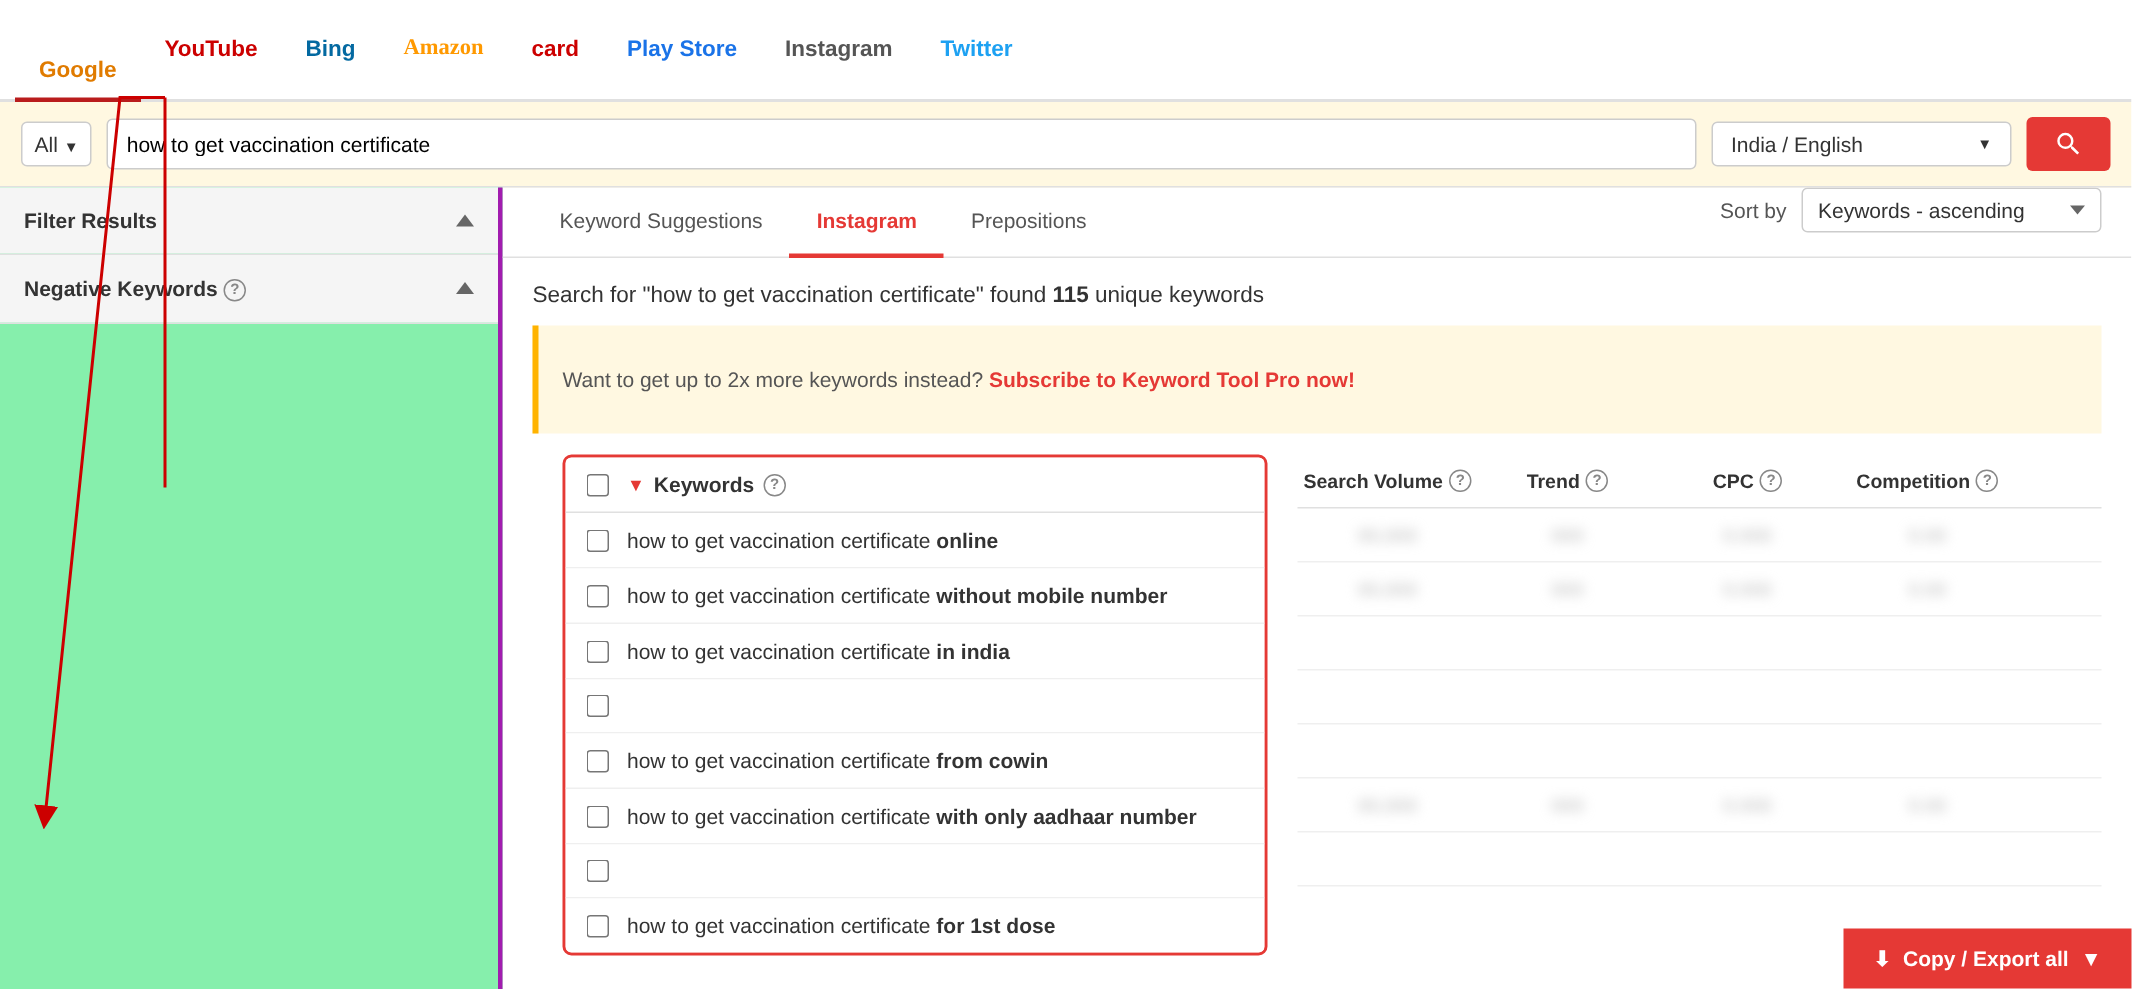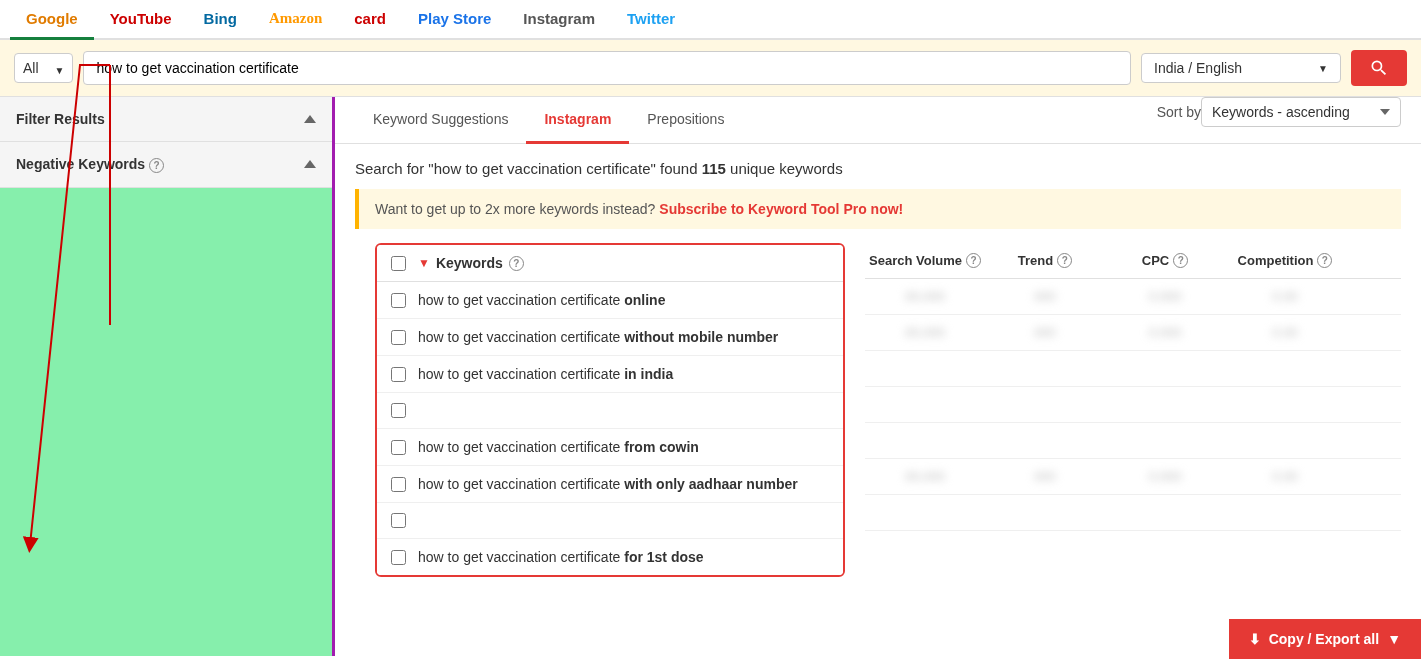--- a/index.html
+++ b/index.html
@@ -21,21 +21,22 @@
       color: #e07b00;
       border-bottom: 3px solid transparent;
       margin-bottom: -2px;
     }
     .top-nav .tab.active {
       color: #e07b00;
       border-bottom: 3px solid #e07b00;
     }
     .top-nav .tab:first-child {
       color: #e07b00;
-      border-bottom: 3px solid #15803d;
+      border-bottom: 3px solid #b91c1c;
+      margin-top: 28px;
     }
     .top-nav .tab:nth-child(2) { color: #cc0000; }
     .top-nav .tab:nth-child(3) { color: #1a73e8; }
     .top-nav .tab:nth-child(4) { color: #ff9900; font-family: Liberation Serif, serif; }
     .top-nav .tab:nth-child(5) { color: #cc0000; }
     .top-nav .tab:nth-child(6) { color: #1a73e8; }
     .top-nav .tab:nth-child(7) { color: #555; }
     .top-nav .tab:nth-child(8) { color: #1da1f2; }
 
     
@@ -49,21 +50,21 @@
     }
     .search-all-dropdown {
       display: flex;
       align-items: flex-end;
       border: 1px solid #ccc;
       border-radius: 4px;
       background: #fff;
       padding: 6px 8px;
       cursor: pointer;
       font-size: 14px;
-      gap: 16px;
+      gap: 4px;
       white-space: nowrap;
     }
     .search-input {
       flex: 1;
       border: 1px solid #ccc;
       border-radius: 4px;
       padding: 8px 12px;
       font-size: 14px;
       outline: none;
     }
@@ -155,20 +156,21 @@
       margin-bottom: -1px;
     }
     .content-tab.active {
       color: #e53935;
       border-bottom: 3px solid #e53935;
       font-weight: 600;
     }
     .content-tabs-right {
       display: flex;
       align-items: center;
+      gap: 10px;
     }
     .sort-label { font-size: 14px; color: #555; }
     .sort-dropdown {
       display: flex;
       align-items: center;
       border: 1px solid #ccc;
       border-radius: 4px;
       padding: 6px 10px;
       font-size: 14px;
       background: #fff;
@@ -183,21 +185,21 @@
       font-size: 15px;
       color: #333;
     }
     .result-summary strong { font-weight: 800; }
 
     
     .promo-banner {
       margin: 0 20px 14px;
       background: #fff8e1;
       border-left: 4px solid #ffb300;
-      padding: 12px 16px;
+      padding: 28px 16px;
       font-size: 14px;
       color: #555;
     }
     .promo-banner a {
       color: #e53935;
       font-weight: 700;
       text-decoration: none;
     }
 
     

